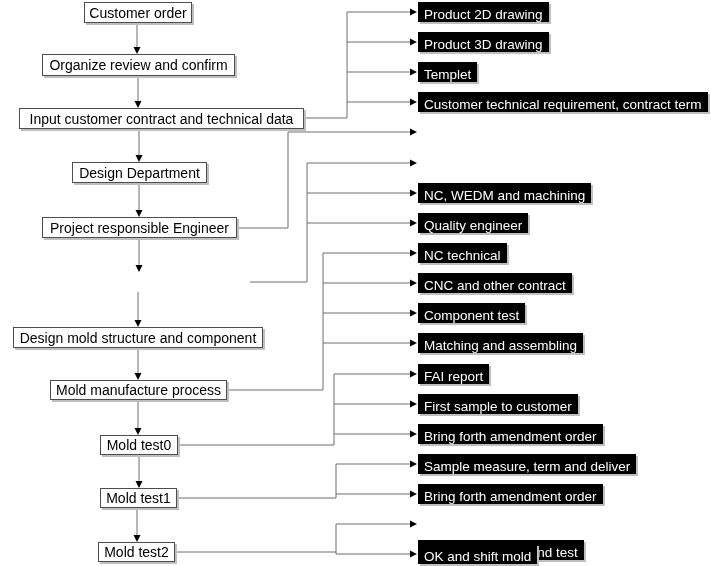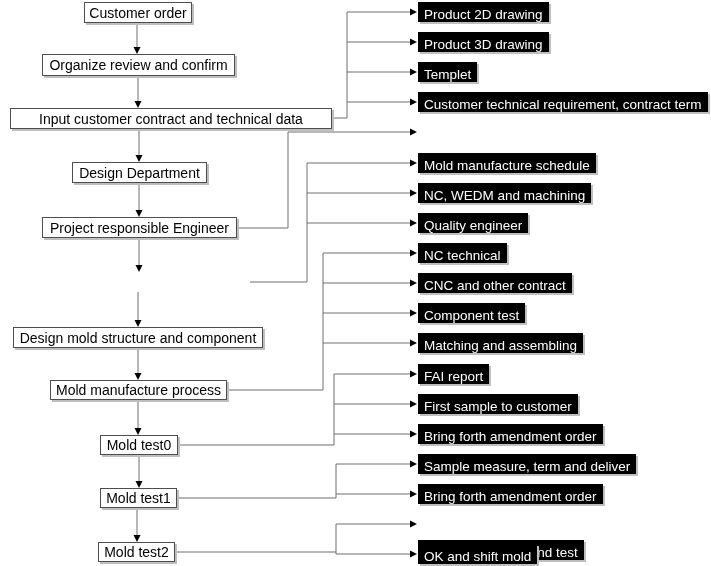--- a/index.html
+++ b/index.html
@@ -130,34 +130,33 @@
       <path d="M175,552 H336 M336,524 V554 M336,524 H410 M336,554 H410"></path>
       <g fill="#000000" stroke="none">
         <polygon points="417,524 410,520.5 410,527.5"></polygon>
         <polygon points="417,554 410,550.5 410,557.5"></polygon>
       </g>
     </g>
   </svg>
 
   <div class="step" style="left:84px;  top:2px;   width:108px; height:21px">Customer order</div>
   <div class="step" style="left:42px;  top:54px;  width:193px; height:22px">Organize review and confirm</div>
-  <div class="step" style="left:10px;   top:108px; width:322px; height:21px">Input customer contract and technical data</div>
+  <div class="step" style="left:19px;   top:108px; width:285px; height:21px">Input customer contract and technical data</div>
   <div class="step" style="left:72px;  top:162px; width:135px; height:21px">Design Department</div>
   <div class="step" style="left:42px;  top:217px; width:195px; height:21px">Project responsible Engineer</div>
   <div class="step" style="left:13px;  top:327px; width:250px; height:21px">Design mold structure and component</div>
   <div class="step" style="left:50px;  top:380px; width:177px; height:20px">Mold manufacture process</div>
   <div class="step" style="left:100px; top:435px; width:78px;  height:20px">Mold test0</div>
   <div class="step" style="left:100px; top:488px; width:77px;  height:20px">Mold test1</div>
   <div class="step" style="left:98px;  top:542px; width:77px;  height:20px">Mold test2</div>
 
   <div class="output" style="left:418px; top:2px">Product 2D drawing</div>
   <div class="output" style="left:418px; top:32px">Product 3D drawing</div>
   <div class="output" style="left:418px; top:62px">Templet</div>
   <div class="output" style="left:418px; top:92px">Customer technical requirement, contract term</div>
-  <div class="output" style="left:418px; top:153px">Mold manufacture schedule</div>
   <div class="output" style="left:418px; top:183px">NC, WEDM and machining</div>
   <div class="output" style="left:418px; top:213px">Quality engineer</div>
   <div class="output" style="left:418px; top:243px">NC technical</div>
   <div class="output" style="left:418px; top:273px">CNC and other contract</div>
   <div class="output" style="left:418px; top:303px">Component test</div>
   <div class="output" style="left:418px; top:333px">Matching and assembling</div>
   <div class="output" style="left:418px; top:364px">FAI report</div>
   <div class="output" style="left:418px; top:394px">First sample to customer</div>
   <div class="output" style="left:418px; top:424px">Bring forth amendment order</div>
   <div class="output" style="left:418px; top:454px">Sample measure, term and deliver</div>

